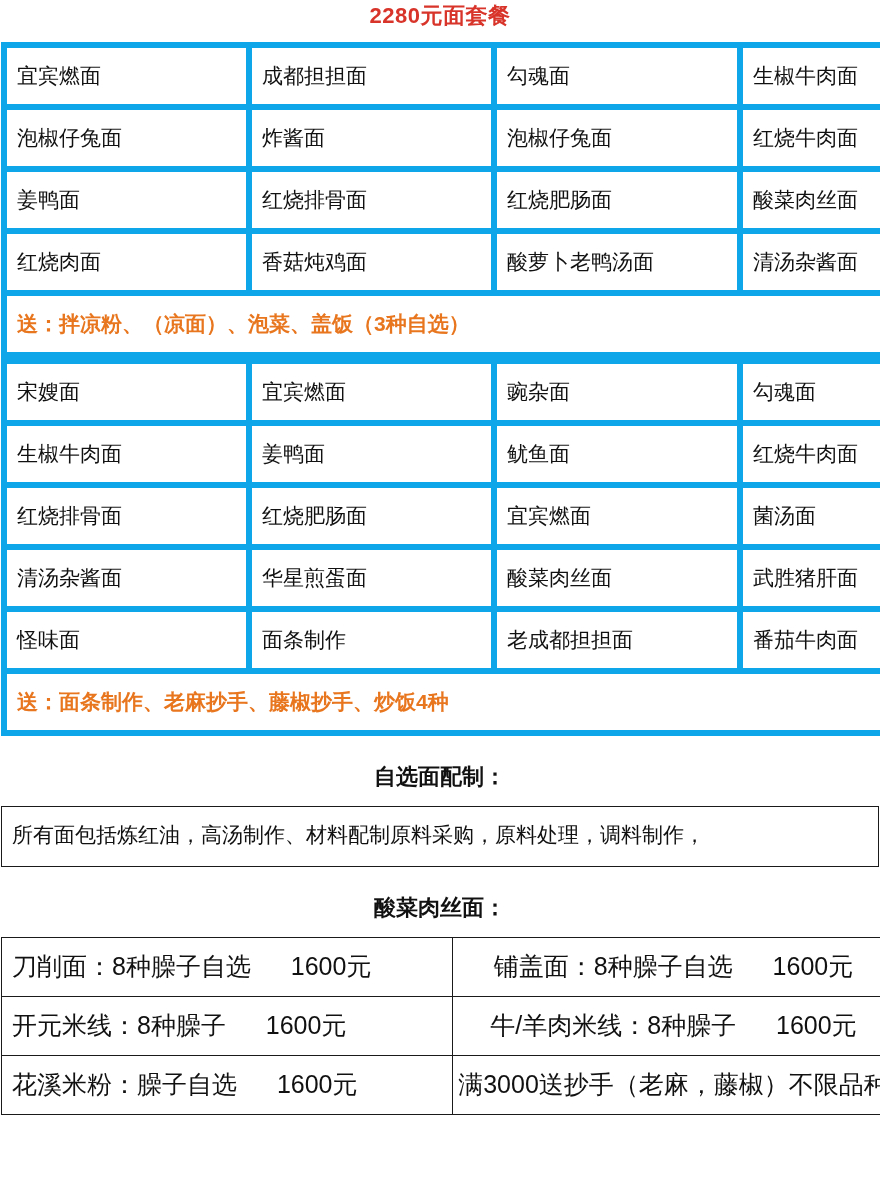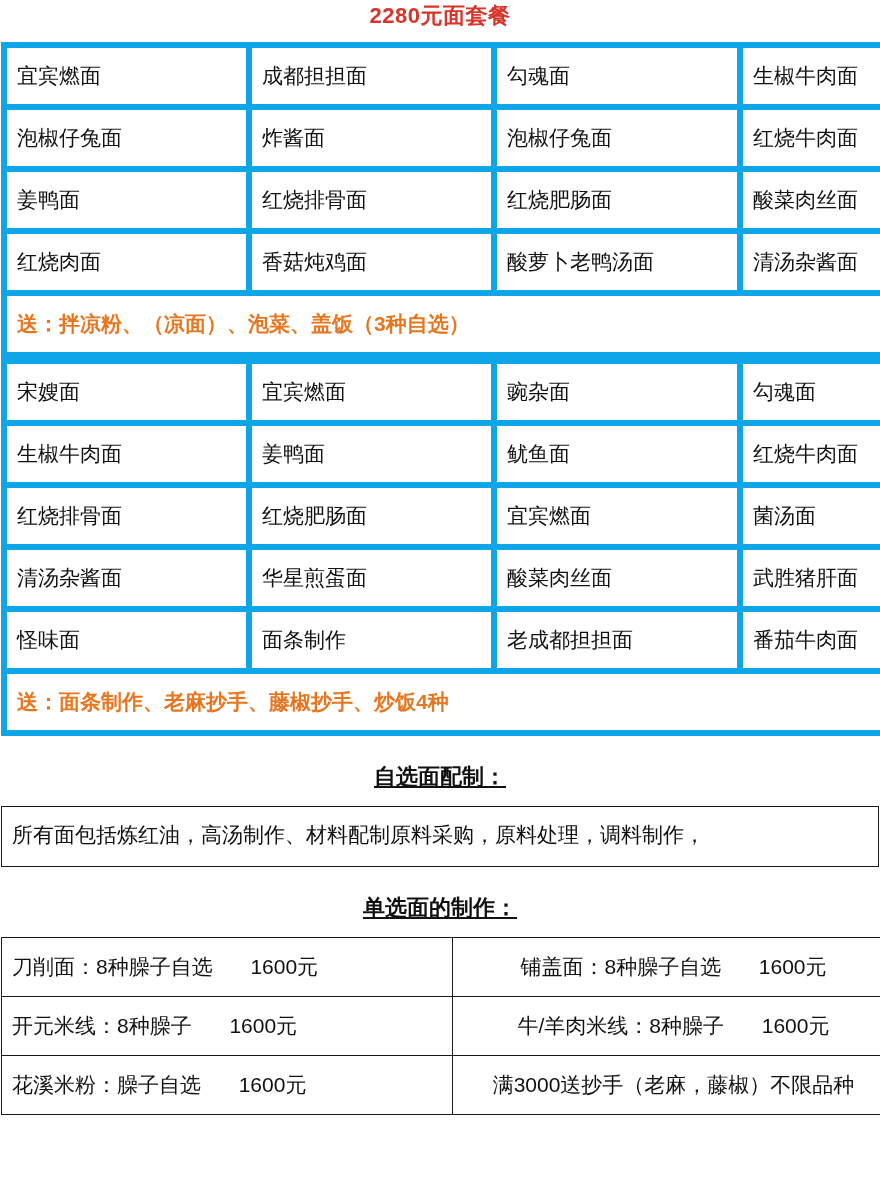--- a/index.html
+++ b/index.html
@@ -54,21 +54,20 @@
     font-weight: bold;
     font-size: 21px;
   }
 
   .subtitle {
     text-align: center;
     font-size: 22px;
     font-weight: bold;
     color: #111111;
     padding: 26px 0 14px 0;
-    text-decoration: underline;
   }
 
   .para-box {
     width: 878px;
     margin: 0 1px;
     border: 1px solid #1a1a1a;
     box-sizing: border-box;
     padding: 12px 12px 14px 10px;
   }
   .para-box p {
@@ -79,21 +78,21 @@
 
   table.price {
     width: 878px;
     margin: 0 1px 0 1px;
     border-collapse: collapse;
     table-layout: fixed;
   }
   table.price td {
     border: 1px solid #1a1a1a;
     height: 56px;
-    font-size: 21px;
+    font-size: 25px;
     vertical-align: middle;
     white-space: nowrap;
     overflow: hidden;
   }
   table.price td.left  { width: 439px; padding-left: 10px; text-align: left; }
   table.price td.right { width: 439px; text-align: center; }
   .sp { display: inline-block; width: 26px; }
 </style>
 </head>
 <body>
@@ -172,21 +171,21 @@
     </tr>
   </tbody>
     </table>
 
   <div class="subtitle">自选面配制：</div>
 
   <div class="para-box">
     <p>所有面包括炼红油，高汤制作、材料配制原料采购，原料处理，调料制作，</p>
   </div>
 
-  <div class="subtitle">单选面的制作：</div>
+  <div class="subtitle">酸菜肉丝面：</div>
 
   <table class="price">
     <tbody>
         <tr>
       <td class="left">
         <span>刀削面：8种臊子自选</span>
         <span class="sp"></span>
         <span>1600元</span>
       </td>
       <td class="right">

